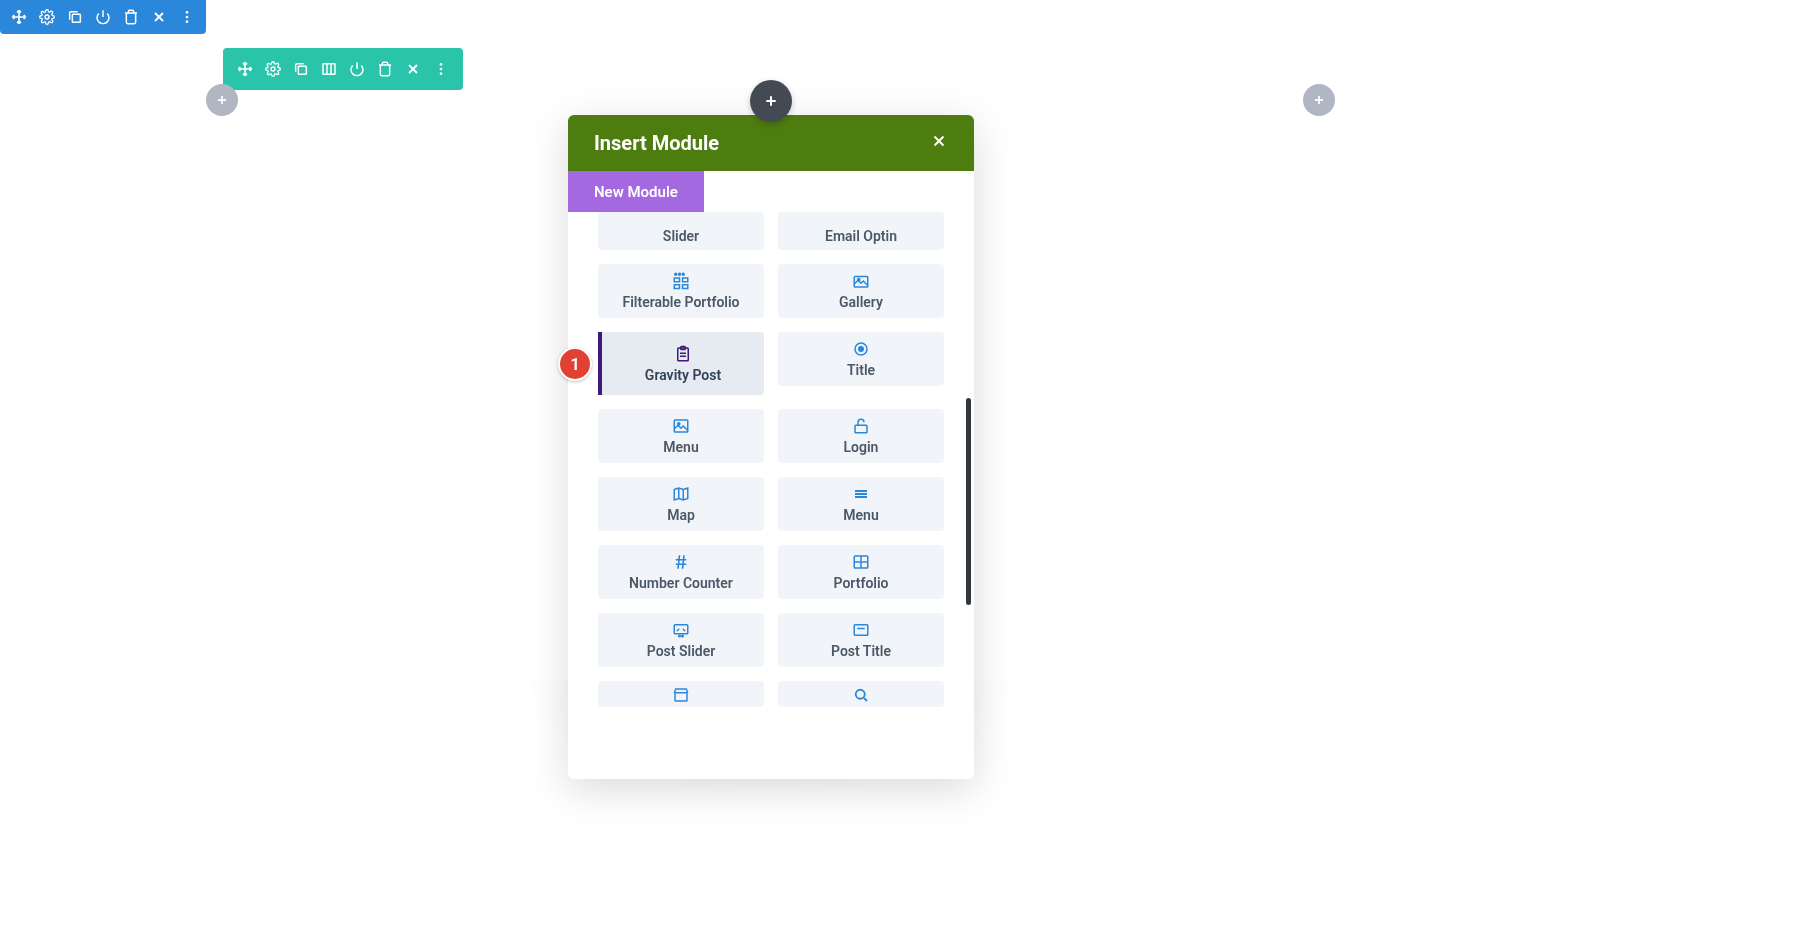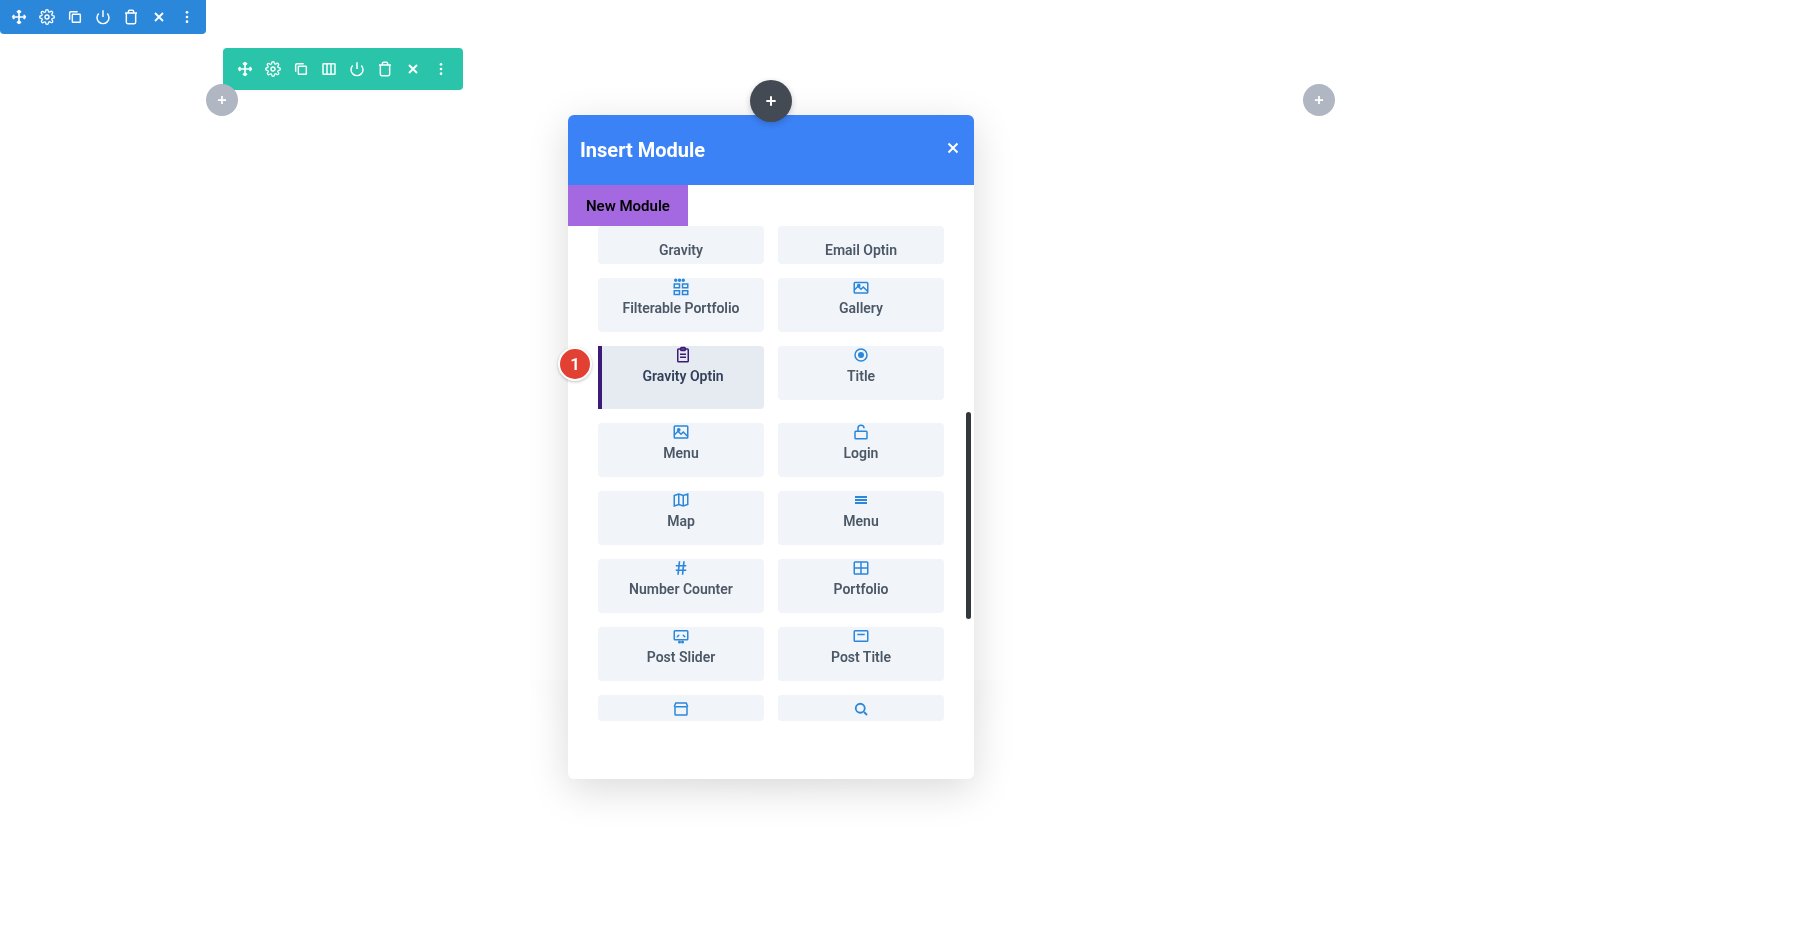--- a/index.html
+++ b/index.html
@@ -92,50 +92,50 @@
     height: 664px;
     background: #fff;
     border-radius: 6px;
     box-shadow: 0 10px 40px rgba(0,0,0,.15);
     overflow: hidden;
     z-index: 5;
     display:flex;
     flex-direction:column;
   }
   .modal-header {
-    background: #3b82f6;
-    height: 70px;
+    background: #4d7c0f;
+    height: 56px;
     display:flex;
     align-items:center;
     justify-content:space-between;
-    padding: 0 12px;
+    padding: 0 26px;
     color:#fff;
   }
   .modal-title {
     font-size: 20px;
     font-weight: 700;
   }
   .modal-close {
     color:#fff;
     font-size:20px;
     cursor:pointer;
   }
   .modal-tabs {
     display:flex;
     height: 41px;
   }
   .modal-tab {
     display:flex;
     align-items:center;
     justify-content:center;
-    color:#000000;
+    color:#ffffff;
     font-size:15px;
     font-weight:600;
     cursor:pointer;
-    padding: 0 18px;
+    padding: 0 26px;
   }
   .modal-tab.active { background:#a469e0; }
   .modal-tab.inactive { background:#8c48d4; flex:1; justify-content:flex-start; padding-left:26px; }
 
   .modal-body {
     flex:1;
     overflow:hidden;
     position:relative;
     padding: 0 30px 6px 30px;
   }
@@ -147,20 +147,21 @@
     padding-top: 0;
   }
 
   .module-item {
     background:#f1f5f9;
     border-radius:4px;
     height:54px;
     display:flex;
     flex-direction:column;
     align-items:center;
+    justify-content:center;
     cursor:pointer;
     gap:4px;
     position:relative;
   }
   .module-item.short { height: 38px; justify-content:flex-end; padding-bottom:6px; }
   .module-item.tall { height:63px; }
   .module-item.cut { height:26px; justify-content:flex-start; padding-top:5px; overflow:hidden;}
 
   .module-item.selected {
     background:#e6ebf1;
@@ -353,21 +354,21 @@
     </div>
   </div>
   <div class="modal-tabs">
     <div class="modal-tab active">New Module</div>
   </div>
   <div class="modal-body">
     <div class="module-grid">
 
       <div class="module-item short">
 
-        <span class="mi-label">Gravity</span>
+        <span class="mi-label">Slider</span>
       </div>
       <div class="module-item short">
 
         <span class="mi-label">Email Optin</span>
       </div>
 
       <div class="module-item">
         <span class="mi-icon">
           <svg width="18" height="18" viewBox="0 0 24 24" fill="none" stroke="#2b87da" stroke-width="2">
               <rect x="3" y="8" width="7" height="5"></rect>
@@ -393,21 +394,21 @@
       </div>
 
       <div class="module-item tall selected">
         <span class="mi-icon">
           <svg width="20" height="20" viewBox="0 0 24 24" fill="none" stroke="#3d1a78" stroke-width="2">
               <rect x="5" y="4" width="14" height="17" rx="1"></rect>
               <rect x="9" y="2" width="6" height="4" rx="1"></rect>
               <path d="M8 11h8M8 15h8"></path>
             </svg>
         </span>
-        <span class="mi-label">Gravity Optin</span>
+        <span class="mi-label">Gravity Post</span>
       </div>
       <div class="module-item">
         <span class="mi-icon">
           <svg width="18" height="18" viewBox="0 0 24 24" fill="none" stroke="#2b87da" stroke-width="2">
               <circle cx="12" cy="12" r="8"></circle>
               <circle cx="12" cy="12" r="3" fill="#2b87da"></circle>
             </svg>
         </span>
         <span class="mi-label">Title</span>
       </div>

